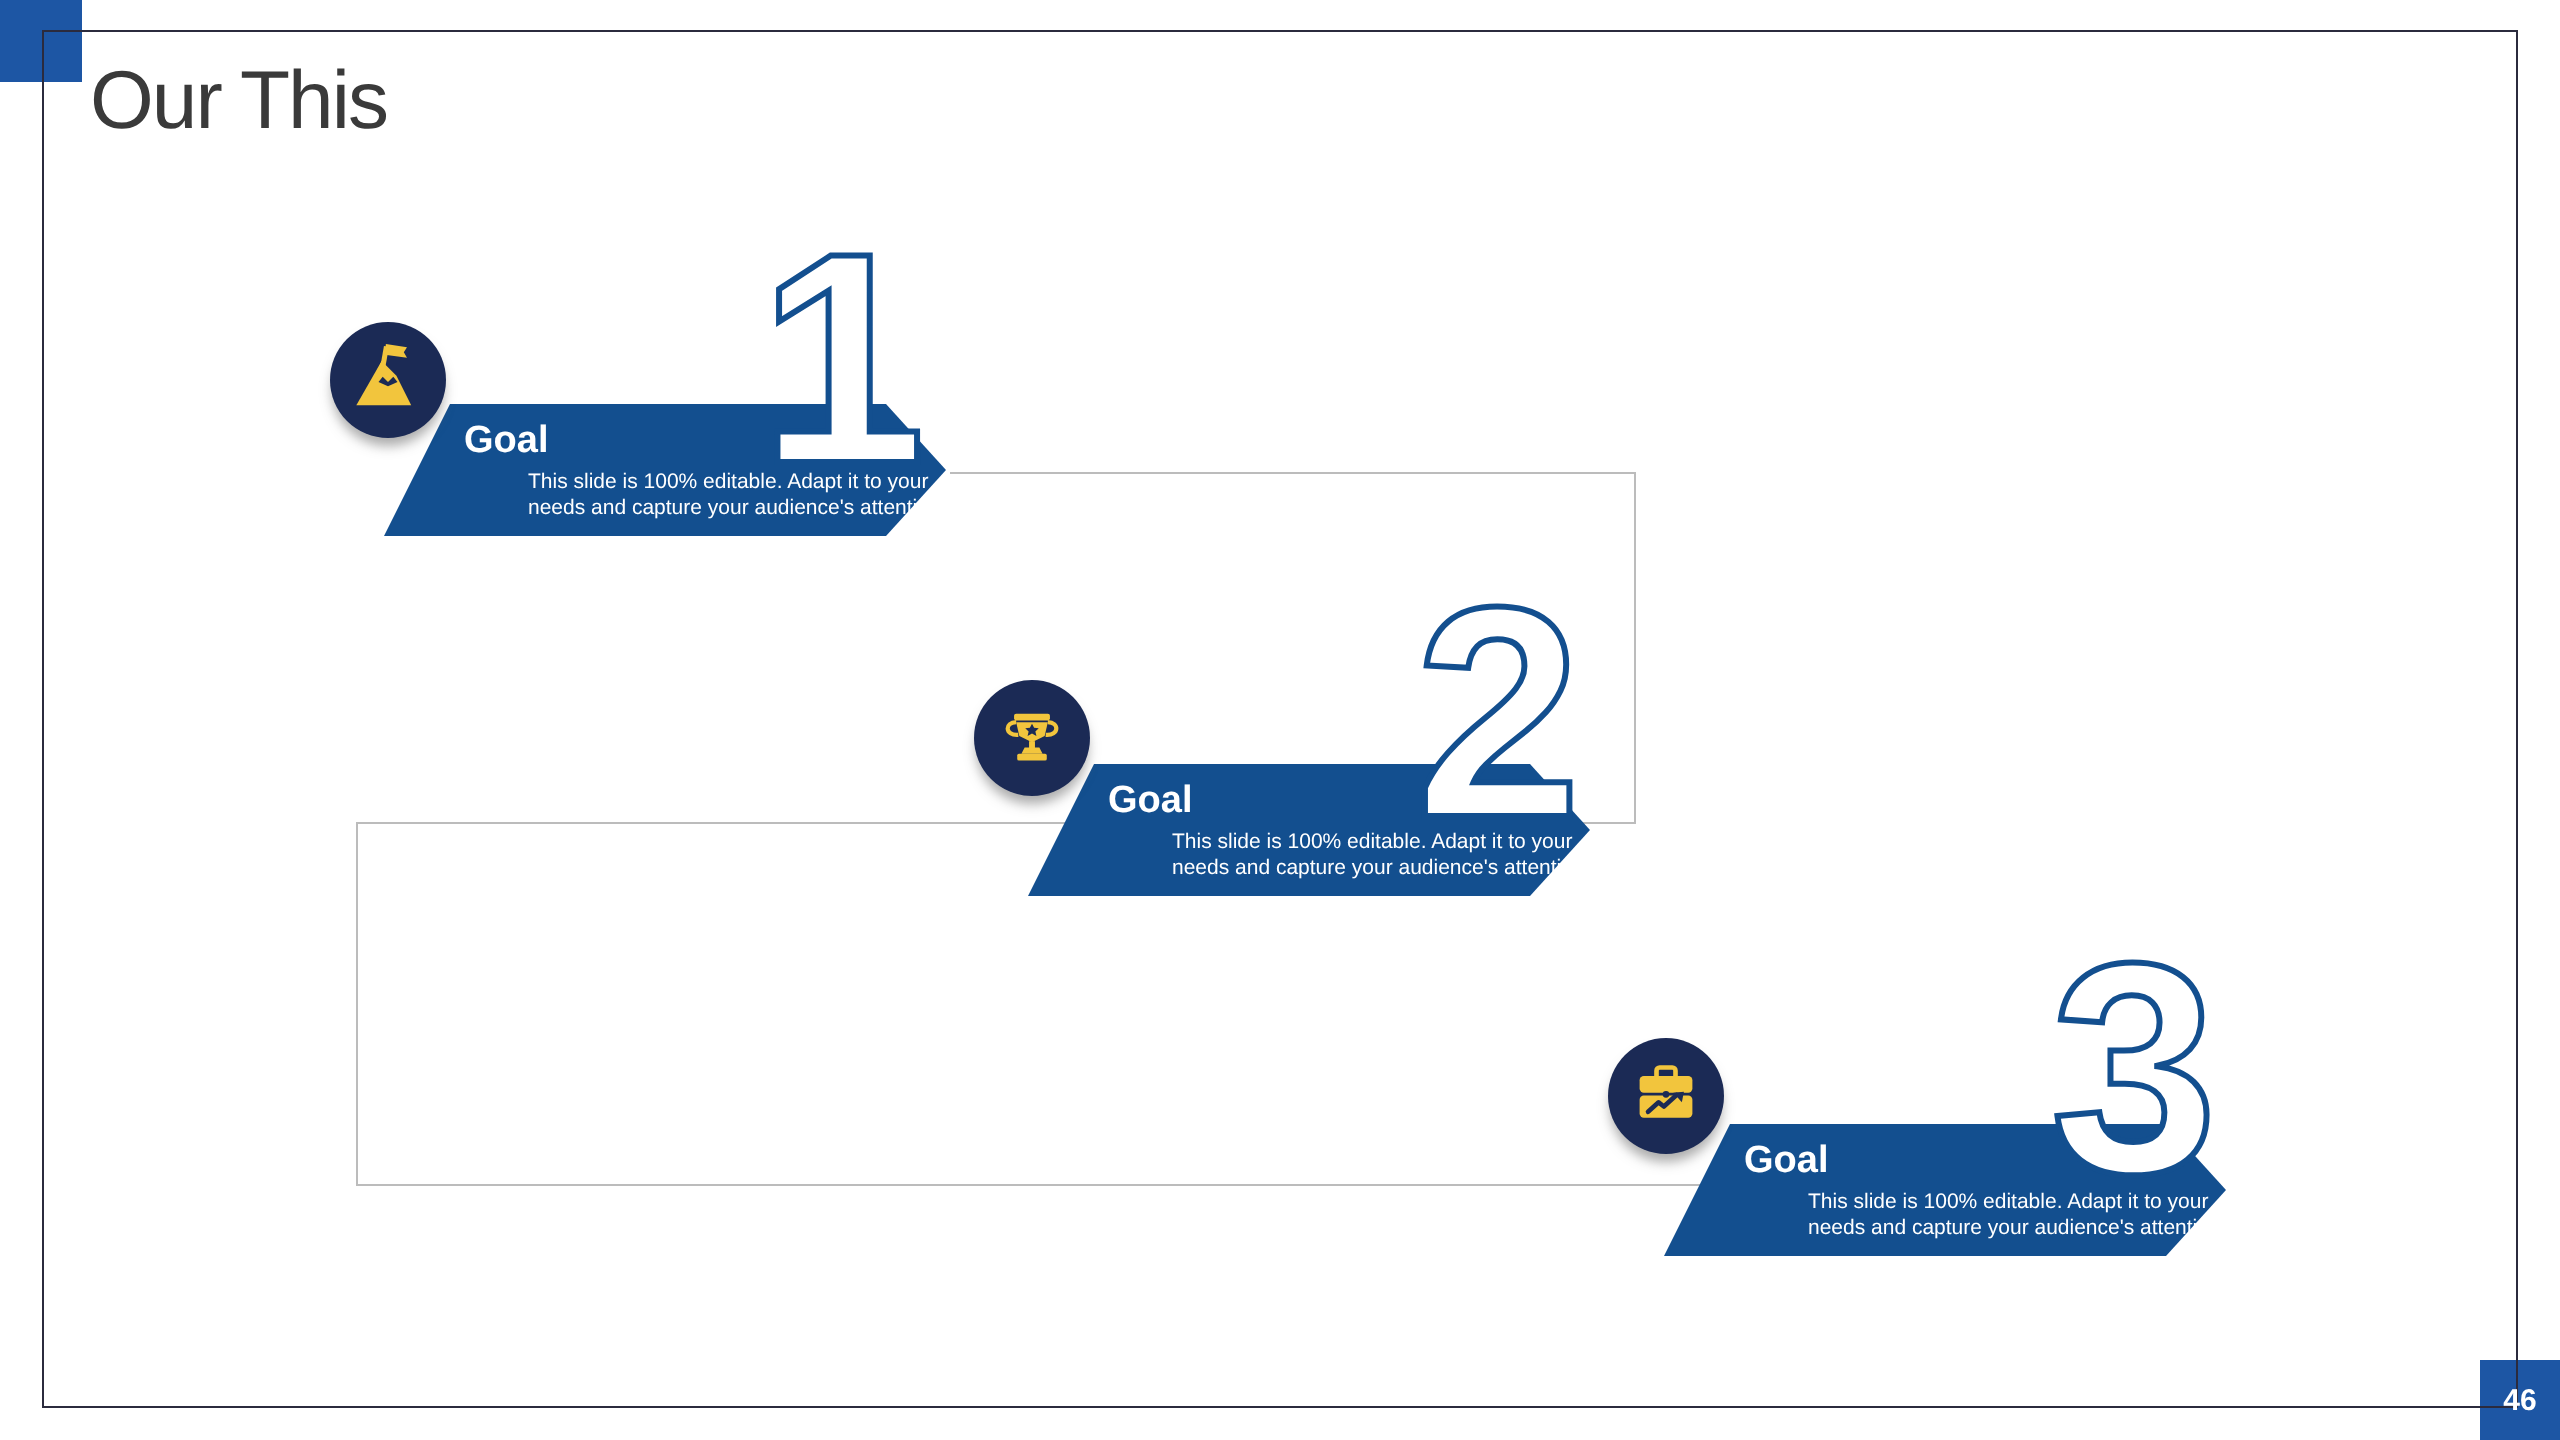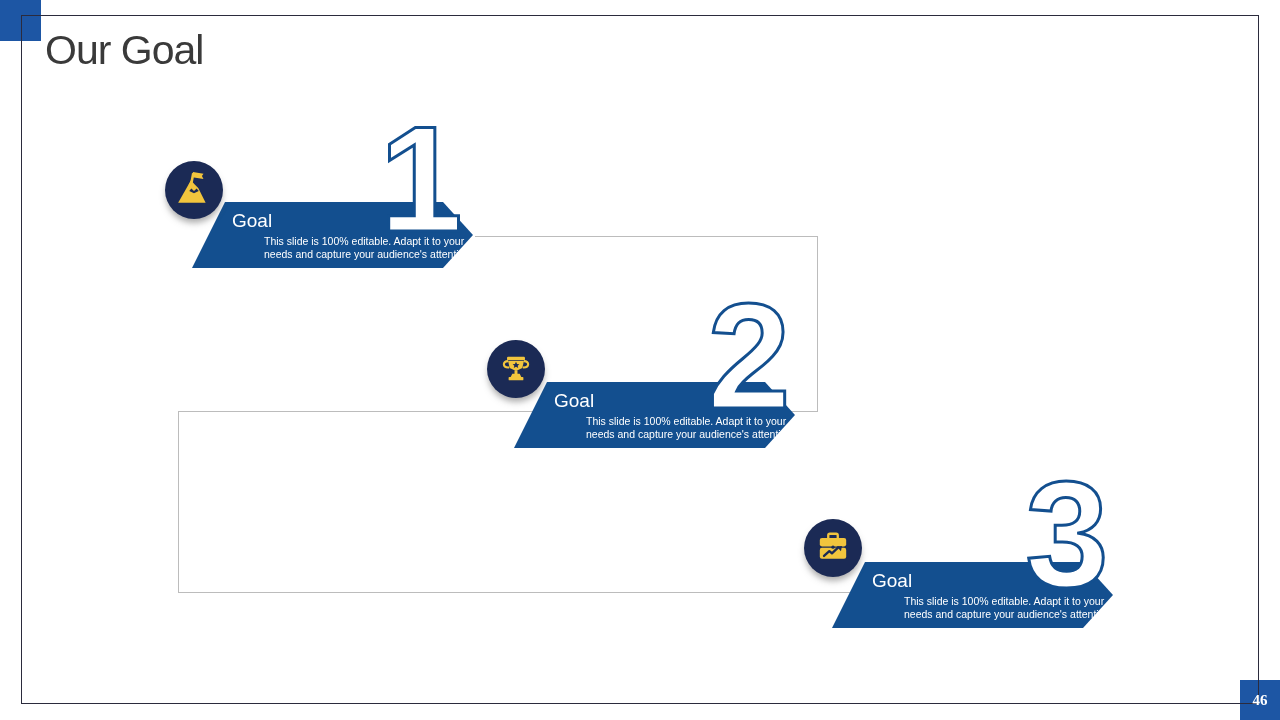--- a/index.html
+++ b/index.html
@@ -12,35 +12,35 @@
 
   
   .frame{
     left:21px;top:15px;width:1236px;height:687px;
     border:1px solid #2b2b3d;z-index:5;pointer-events:none;
   }
   .corner-sq-tl{left:0;top:0;width:41px;height:41px;background:#1d56a4;z-index:4;}
   .corner-sq-br{left:1240px;top:680px;width:40px;height:40px;background:#1d56a4;z-index:4;}
   .page-num{
     left:1240px;top:692px;width:40px;height:22px;z-index:6;
-    color:#ffffff;font-size:15px;font-weight:bold;text-align:center;font-family:Liberation Serif, serif;
+    color:#ffffff;font-size:15px;font-weight:bold;text-align:center;
   }
 
   .title{
     left:45px;top:27px;z-index:3;
     font-size:41px;color:#3a3a3a;letter-spacing:-1px;
   }
 
   
   .gline{background:#bcbcbc;z-index:1;}
 
   
   .arrow{width:281px;height:66px;z-index:3;}
   .goal-label{
-    z-index:4;color:#ffffff;font-size:19px;font-weight:normal;
+    z-index:4;color:#ffffff;font-size:19px;font-weight:bold;
   }
   .goal-desc{
     z-index:4;color:#ffffff;font-size:10.5px;line-height:12.5px;width:215px;margin-left:32px;
   }
 
   
   .circle{
     width:58px;height:58px;border-radius:50%;background:#1b2a55;z-index:4;
     box-shadow:0 5px 6px -1px rgba(90,90,90,0.5);
     display:flex;align-items:center;justify-content:center;
@@ -55,21 +55,21 @@
     -webkit-text-stroke:3px #134f8f;
   }
 </style>
 </head>
 <body>
 
 <div class="abs corner-sq-tl"></div>
 <div class="abs corner-sq-br"></div>
 <div class="abs frame"></div>
 <div class="abs page-num">46</div>
-<div class="abs title">Our Goal</div>
+<div class="abs title">Our This</div>
 
 <div class="abs gline" style="left:475px;top:236px;width:342px;height:1px;"></div>
 <div class="abs gline" style="left:817px;top:236px;width:1px;height:176px;"></div>
 <div class="abs gline" style="left:178px;top:411px;width:640px;height:1px;"></div>
 <div class="abs gline" style="left:178px;top:411px;width:1px;height:181px;"></div>
 <div class="abs gline" style="left:178px;top:592px;width:679px;height:1px;"></div>
 
 <div>
   <div class="abs big-num" style="left:361px;top:104px;">1</div>
   <svg class="abs arrow" style="left:192px;top:202px;" viewBox="0 0 281 66">

